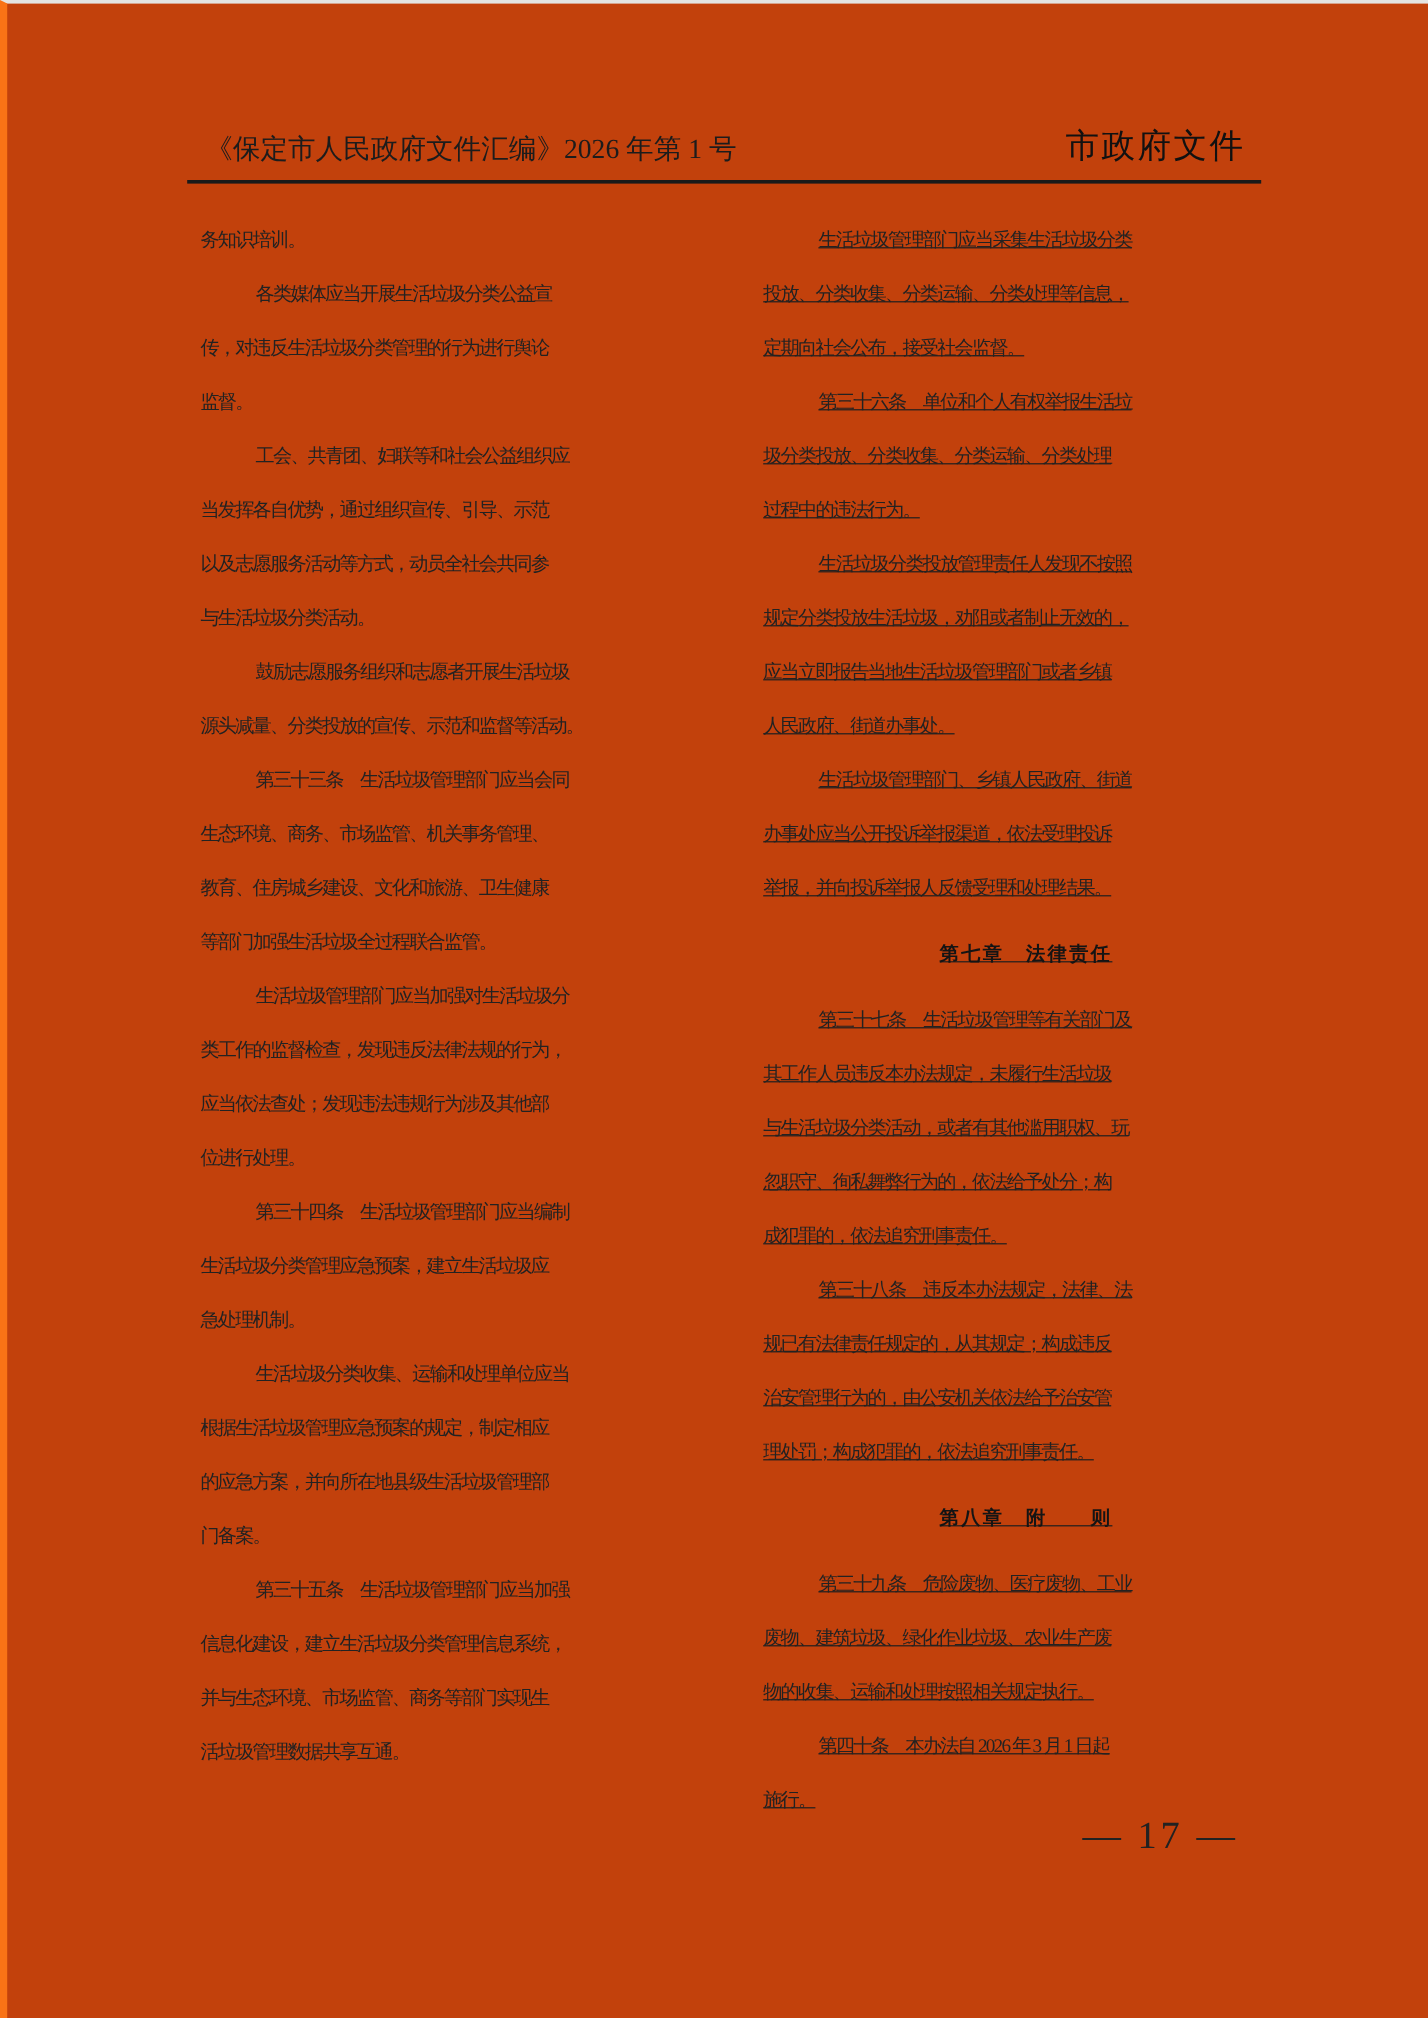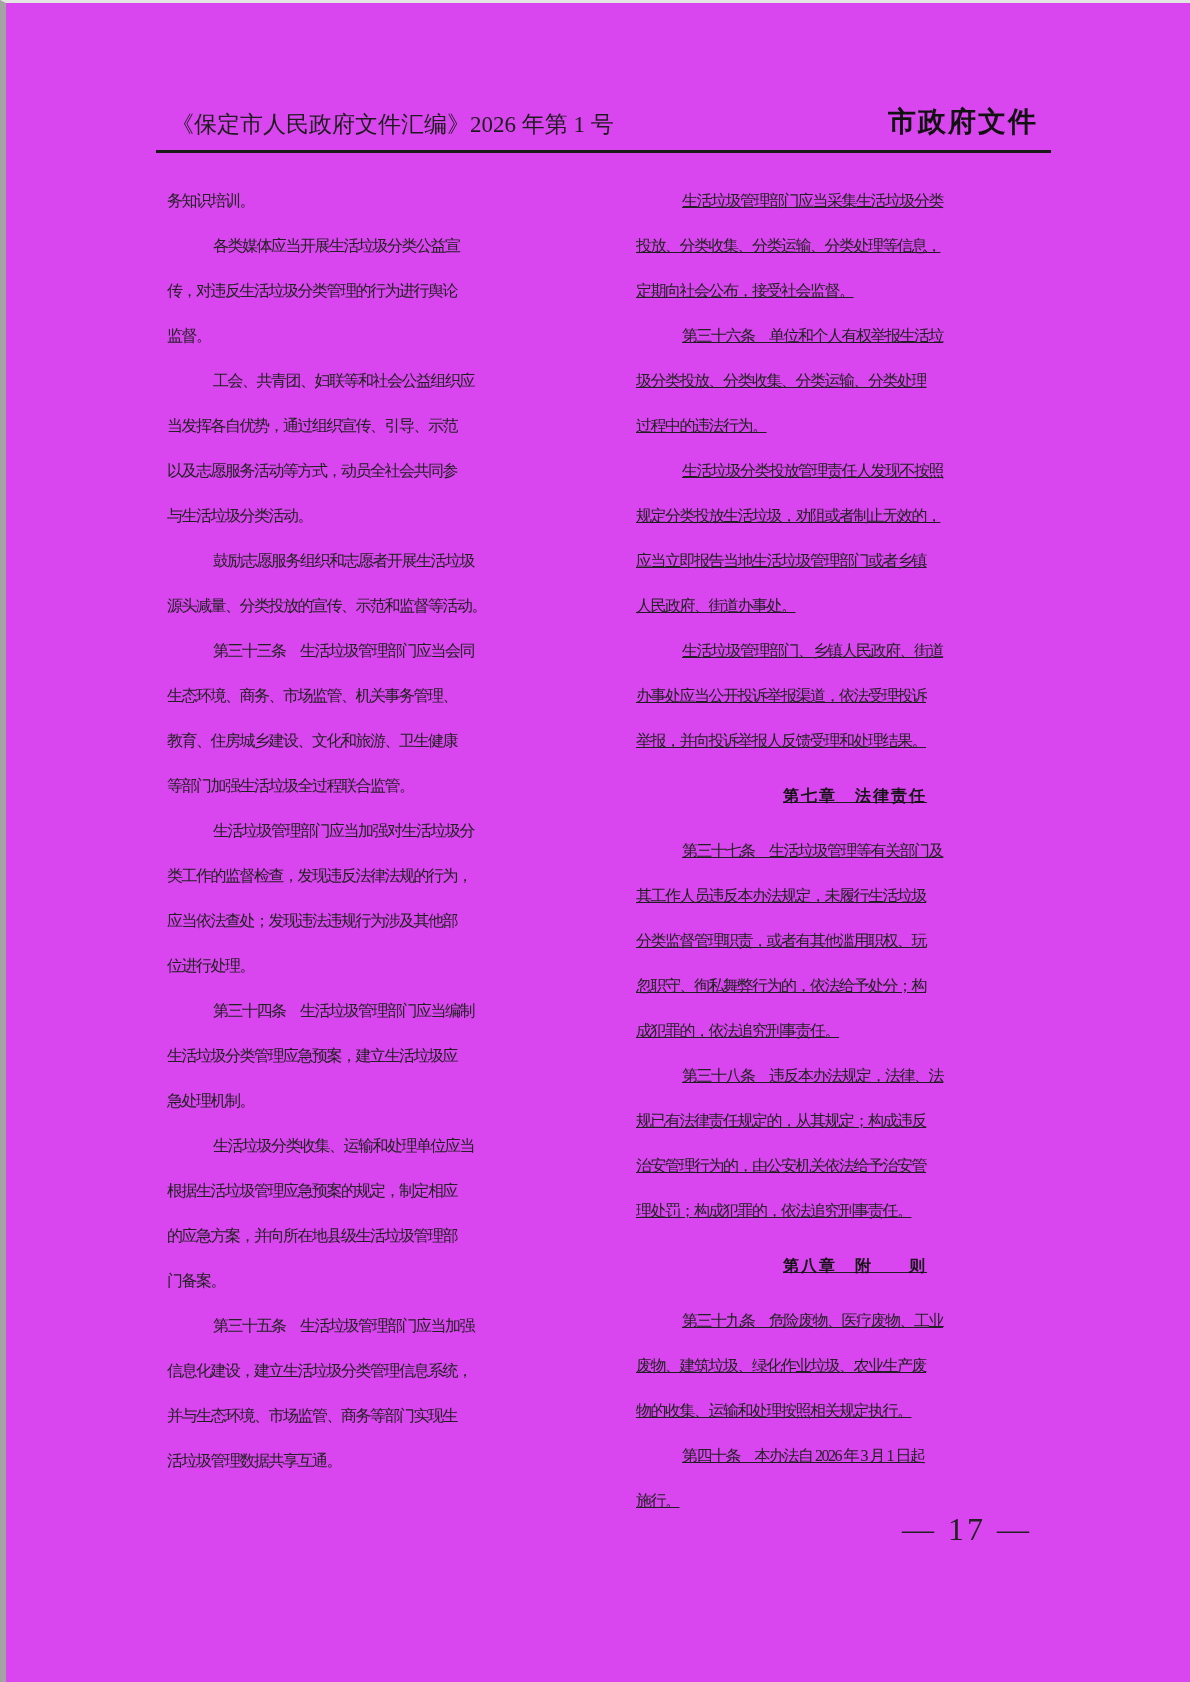--- a/index.html
+++ b/index.html
@@ -5,43 +5,43 @@
   html, body {
     margin: 0;
     padding: 0;
     background: #f2f2f0;
   }
   .page {
     position: relative;
     width: 1190px;
     height: 1682px;
     margin: 0 auto;
-    background: #d946ef;
+    background: #c2410c;
     overflow: hidden;
-    border-left: 6px solid #a3a3a3;
+    border-left: 6px solid #f97316;
     border-top: 3px solid #e4e4e2;
     box-sizing: border-box;
     font-family: "Liberation Serif", "DejaVu Serif", serif;
     color: #1f1f1f;
   }
   .hdr-left {
     position: absolute;
     left: 165px;
     top: 106px;
     font-size: 23px;
     letter-spacing: 0px;
     white-space: nowrap;
     color: #1c1c1c;
   }
   .hdr-right {
     position: absolute;
     right: 152px;
     top: 100px;
     font-size: 28px;
-    font-weight: 700;
+    font-weight: 400;
     font-family: "Liberation Sans", "DejaVu Sans", sans-serif;
     letter-spacing: 2px;
     color: #111;
   }
   .hdr-rule {
     position: absolute;
     left: 150px;
     top: 147px;
     width: 895px;
     height: 3px;
@@ -131,21 +131,21 @@
       <div class="line indent">生活垃圾分类投放管理责任人发现不按照</div>
       <div class="line plain">规定分类投放生活垃圾，劝阻或者制止无效的，</div>
       <div class="line plain">应当立即报告当地生活垃圾管理部门或者乡镇</div>
       <div class="line plain">人民政府、街道办事处。</div>
       <div class="line indent">生活垃圾管理部门、乡镇人民政府、街道</div>
       <div class="line plain">办事处应当公开投诉举报渠道，依法受理投诉</div>
       <div class="line plain">举报，并向投诉举报人反馈受理和处理结果。</div>
       <div class="line heading">第七章　法律责任</div>
       <div class="line indent">第三十七条　生活垃圾管理等有关部门及</div>
       <div class="line plain">其工作人员违反本办法规定，未履行生活垃圾</div>
-      <div class="line plain">分类监督管理职责，或者有其他滥用职权、玩</div>
+      <div class="line plain">与生活垃圾分类活动，或者有其他滥用职权、玩</div>
       <div class="line plain">忽职守、徇私舞弊行为的，依法给予处分；构</div>
       <div class="line plain">成犯罪的，依法追究刑事责任。</div>
       <div class="line indent">第三十八条　违反本办法规定，法律、法</div>
       <div class="line plain">规已有法律责任规定的，从其规定；构成违反</div>
       <div class="line plain">治安管理行为的，由公安机关依法给予治安管</div>
       <div class="line plain">理处罚；构成犯罪的，依法追究刑事责任。</div>
       <div class="line heading">第八章　附　　则</div>
       <div class="line indent">第三十九条　危险废物、医疗废物、工业</div>
       <div class="line plain">废物、建筑垃圾、绿化作业垃圾、农业生产废</div>
       <div class="line plain">物的收集、运输和处理按照相关规定执行。</div>

